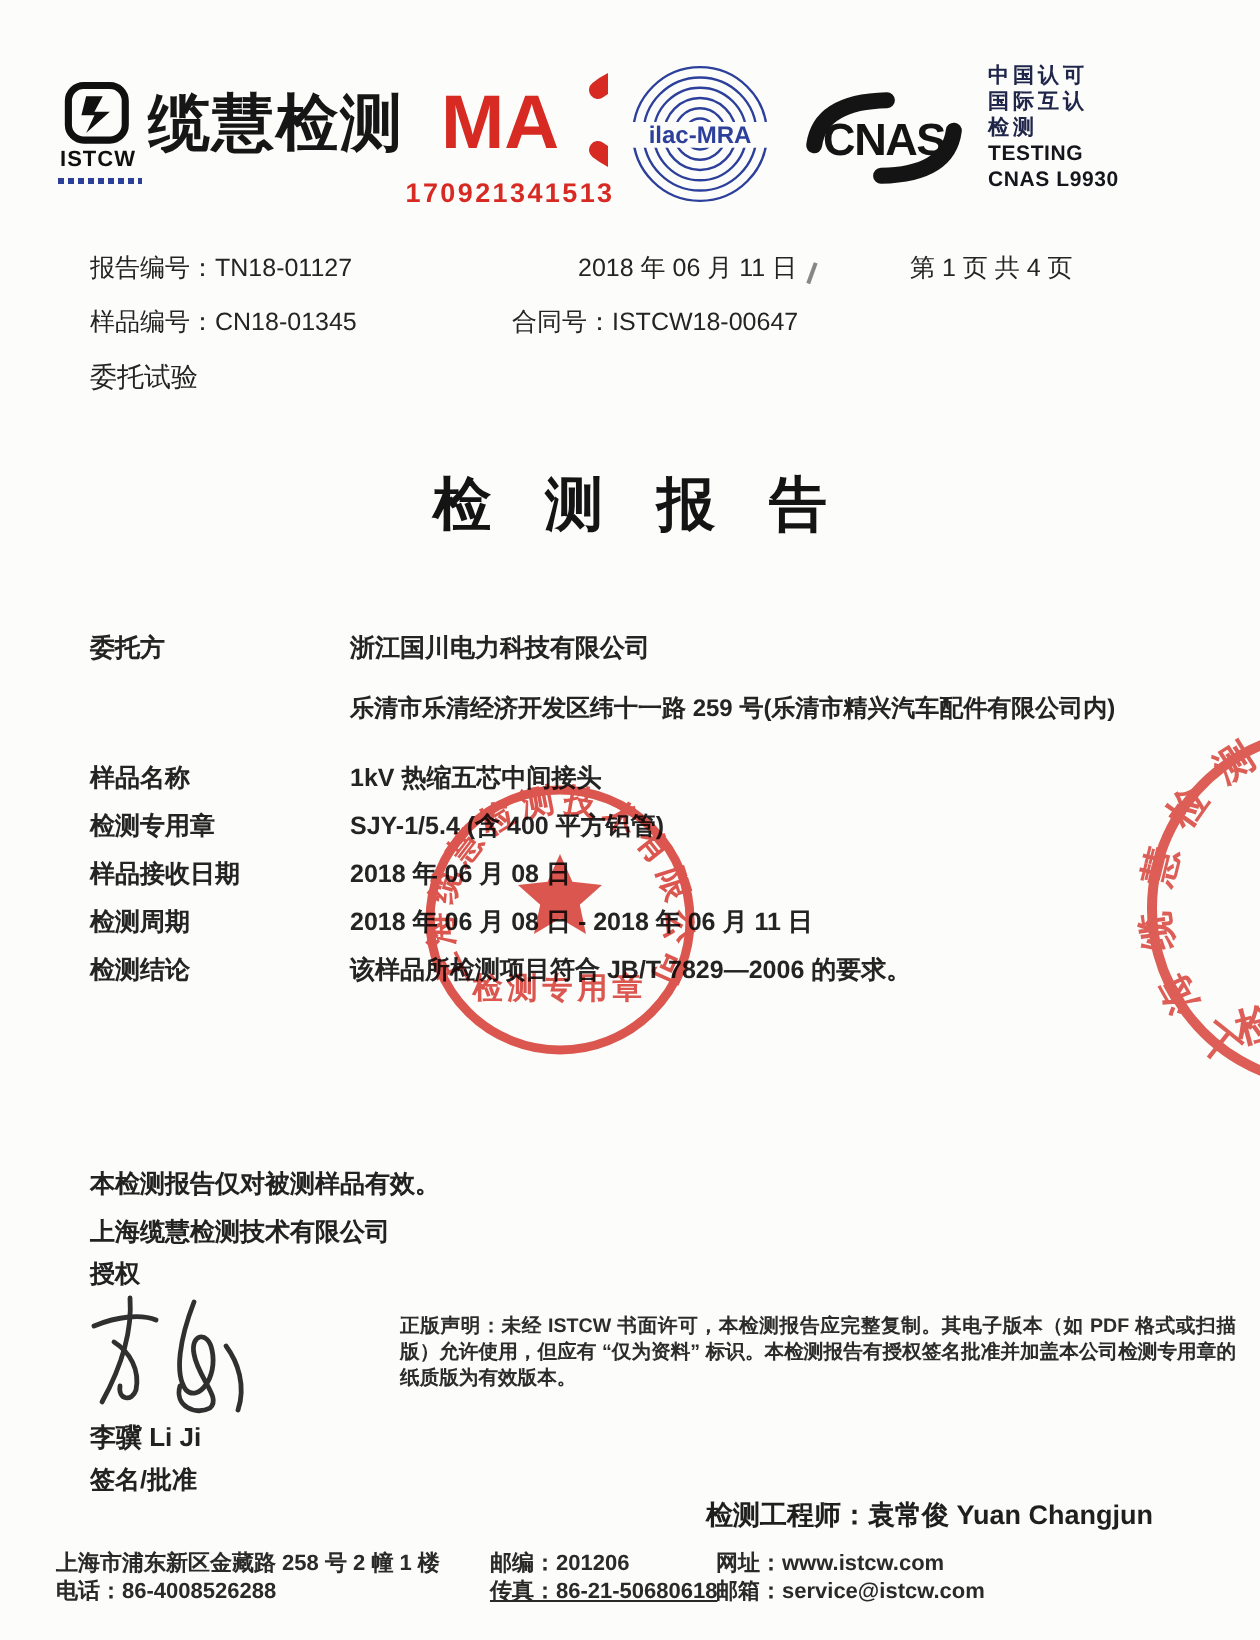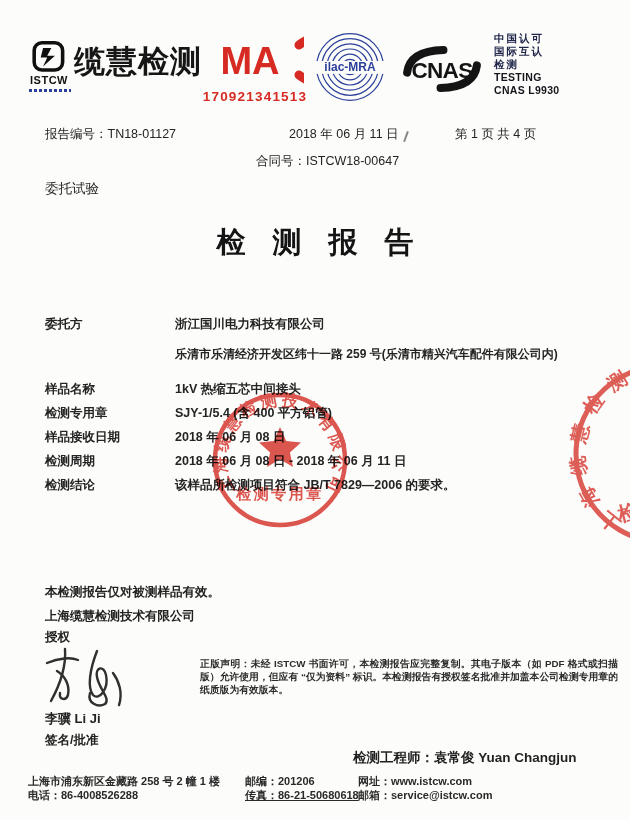--- a/index.html
+++ b/index.html
@@ -14,21 +14,21 @@
   .brand{left:74px;top:41px;font-size:31px;font-weight:700;color:#161616;letter-spacing:1px;}
   .istcw-text{left:27px;top:74px;width:44px;text-align:center;font-size:11px;font-weight:900;letter-spacing:.5px;color:#101010;}
   .istcw-tag{left:29px;top:89px;width:42px;height:3px;
     background:repeating-linear-gradient(90deg,#2b3f9b 0 3px,transparent 3px 5px);}
   .cma-num{left:200px;top:89px;width:110px;text-align:center;font-size:13.5px;font-weight:800;color:#d62a23;letter-spacing:1.2px;}
   .accred{left:494px;top:32px;font-size:10.5px;font-weight:700;line-height:13px;}
   .accred .cn{color:#20264a;letter-spacing:2px;}
   .accred .en{color:#15161c;letter-spacing:.3px;}
   
   .meta{font-size:12.5px;font-weight:400;color:#242424;}
-  .title{left:0;top:223px;width:630px;text-align:center;font-size:29px;font-weight:700;
+  .title{left:0;top:233px;width:630px;text-align:center;font-size:29px;font-weight:700;
     letter-spacing:27px;text-indent:27px;color:#141414;}
   .lbl{left:45px;font-size:12.5px;font-weight:700;color:#242424;}
   .val{left:175px;font-size:12.5px;font-weight:700;color:#242424;}
   .addr{font-size:12px;}
   
   .stamp{mix-blend-mode:multiply;opacity:.84;}
   .stamp2{mix-blend-mode:multiply;opacity:.8;}
   
   .validity{left:45px;top:584px;font-size:12.5px;font-weight:700;}
   .issuer{left:45px;top:608px;font-size:12.5px;font-weight:700;}
@@ -87,20 +87,23 @@
     <div class="en">CNAS L9930</div>
   </div>
 
   <div class="abs meta" style="left:45px;top:126px;">
     <span>报告编号：</span><span>TN18-01127</span>
   </div>
   <div class="abs meta" style="left:289px;top:126px;">2018 年 06 月 11 日</div>
   <div class="abs meta" style="left:455px;top:126px;">第 1 页 共 4 页</div>
   <div class="abs artifact"></div>
 
+  <div class="abs meta" style="left:45px;top:153px;">
+    <span>样品编号：</span><span>CN18-01345</span>
+  </div>
   <div class="abs meta" style="left:256px;top:153px;">
     <span>合同号：</span><span>ISTCW18-00647</span>
   </div>
 
   <div class="abs meta" style="left:45px;top:180px;font-size:13.5px;">委托试验</div>
 
   <div class="abs title">检测报告</div>
 
   <div class="abs lbl" style="top:316px;">委托方</div>
   <div class="abs val" style="top:316px;text-align:center;">浙江国川电力科技有限公司</div>

